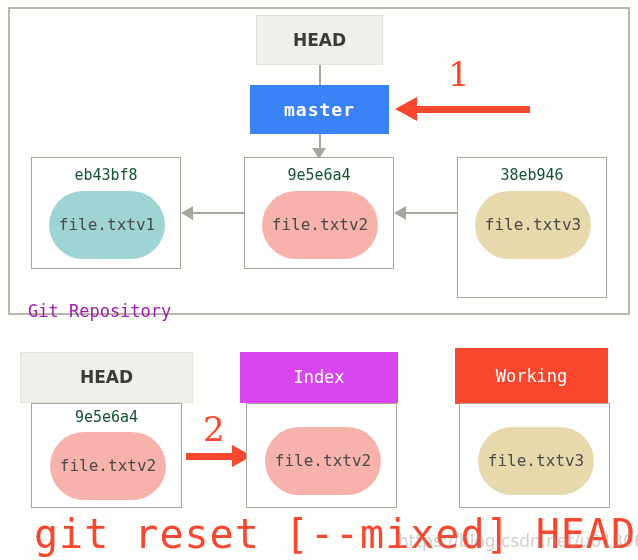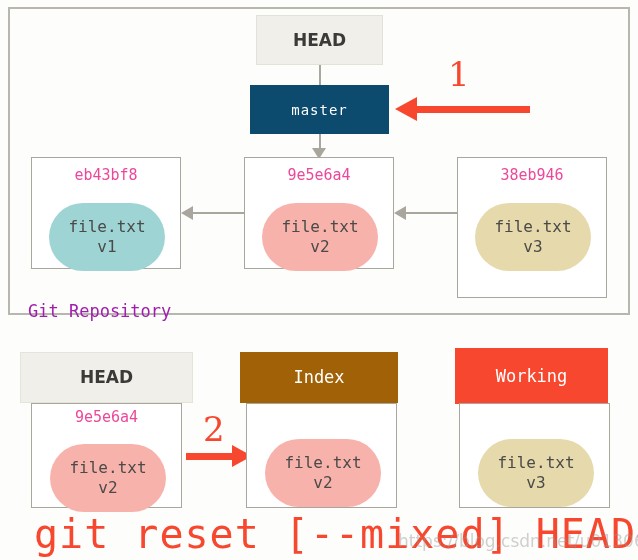--- a/index.html
+++ b/index.html
@@ -46,56 +46,56 @@
     display: flex;
     align-items: center;
     justify-content: center;
     color: #3a3a38;
     font-family: "DejaVu Sans", "Liberation Sans", sans-serif;
     font-weight: bold;
     font-size: 17px;
   }
   .master-box {
     position: absolute;
-    background: #0c4a6e;
+    background: #3b82f6;
     box-sizing: border-box;
     display: flex;
     align-items: center;
     justify-content: center;
     color: #ffffff;
-    font-size: 14px;
+    font-size: 18px;
     letter-spacing: 1px;
+    font-weight: bold;
   }
   .commit-box {
     position: absolute;
     background: #ffffff;
     border: 1.5px solid #a9a69e;
     box-sizing: border-box;
   }
   .commit-hash {
     position: absolute;
     top: 8px;
     left: 0;
     width: 100%;
     text-align: center;
     font-size: 15px;
-    color: #ec4899;
+    color: #14532d;
   }
   .blob {
     position: absolute;
     display: flex;
-    flex-direction: column;
+    flex-direction: row;
     align-items: center;
     justify-content: center;
     border-radius: 34px;
     font-size: 16px;
     line-height: 20px;
     color: #4a4a48;
     text-align: right;
-    margin-top: 12px;
   }
   .blob-v1 { background: #9ed4d4; }
   .blob-v2 { background: #f7b2ab; }
   .blob-v3 { background: #e6d9ab; }
 
   
   .vline {
     position: absolute;
     width: 2px;
     background: #a9a69e;
@@ -160,21 +160,21 @@
     line-height: 21px;
   }
   .area-header.head {
     background: #f0efe9;
     border: 1px solid #e5e3da;
     color: #3a3a38;
     font-family: "DejaVu Sans", "Liberation Sans", sans-serif;
     font-weight: bold;
   }
   .area-header.index {
-    background: #a16207;
+    background: #d946ef;
     color: #ffffff;
   }
   .area-header.wd {
     background: #f7472f;
     color: #ffffff;
   }
   .area-body {
     position: absolute;
     background: #ffffff;
     border: 1.5px solid #a9a69e;

